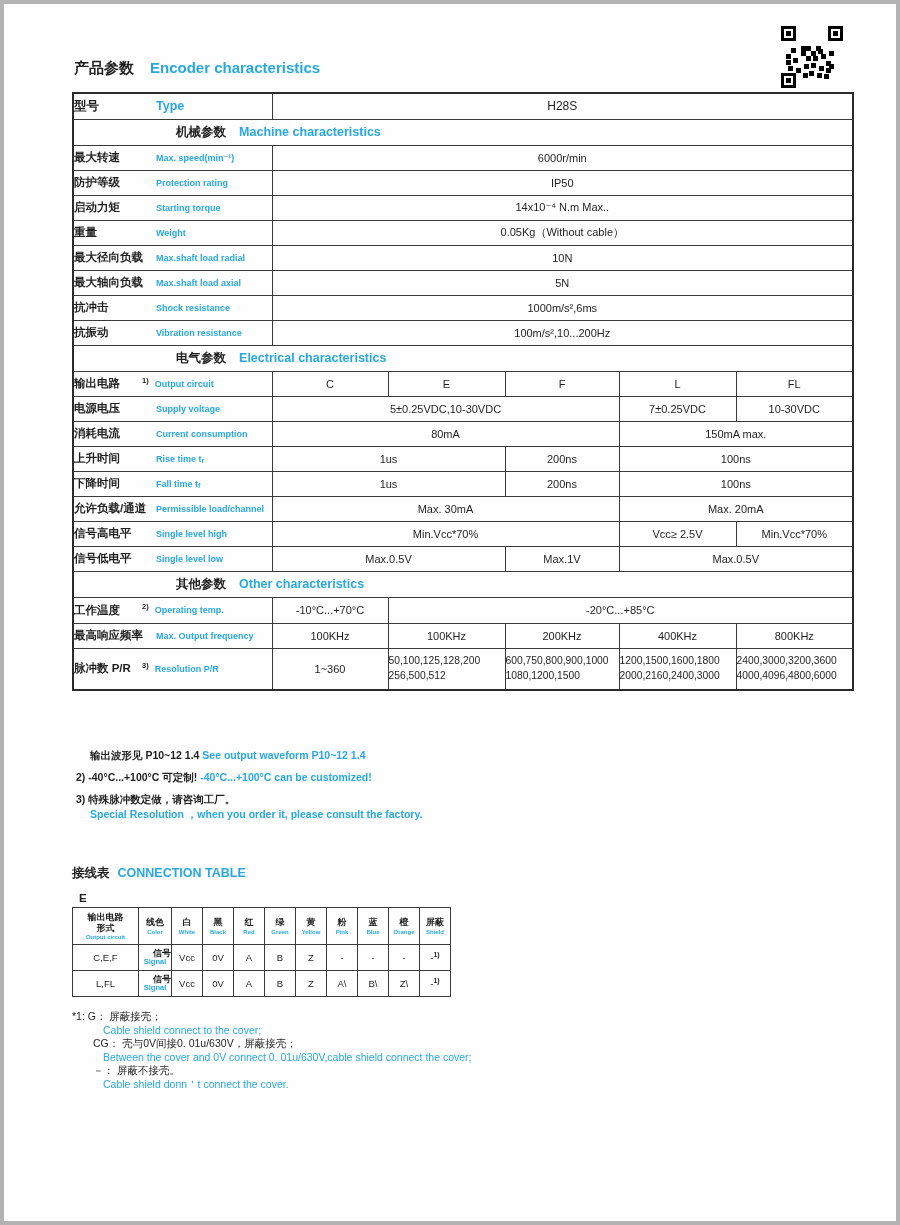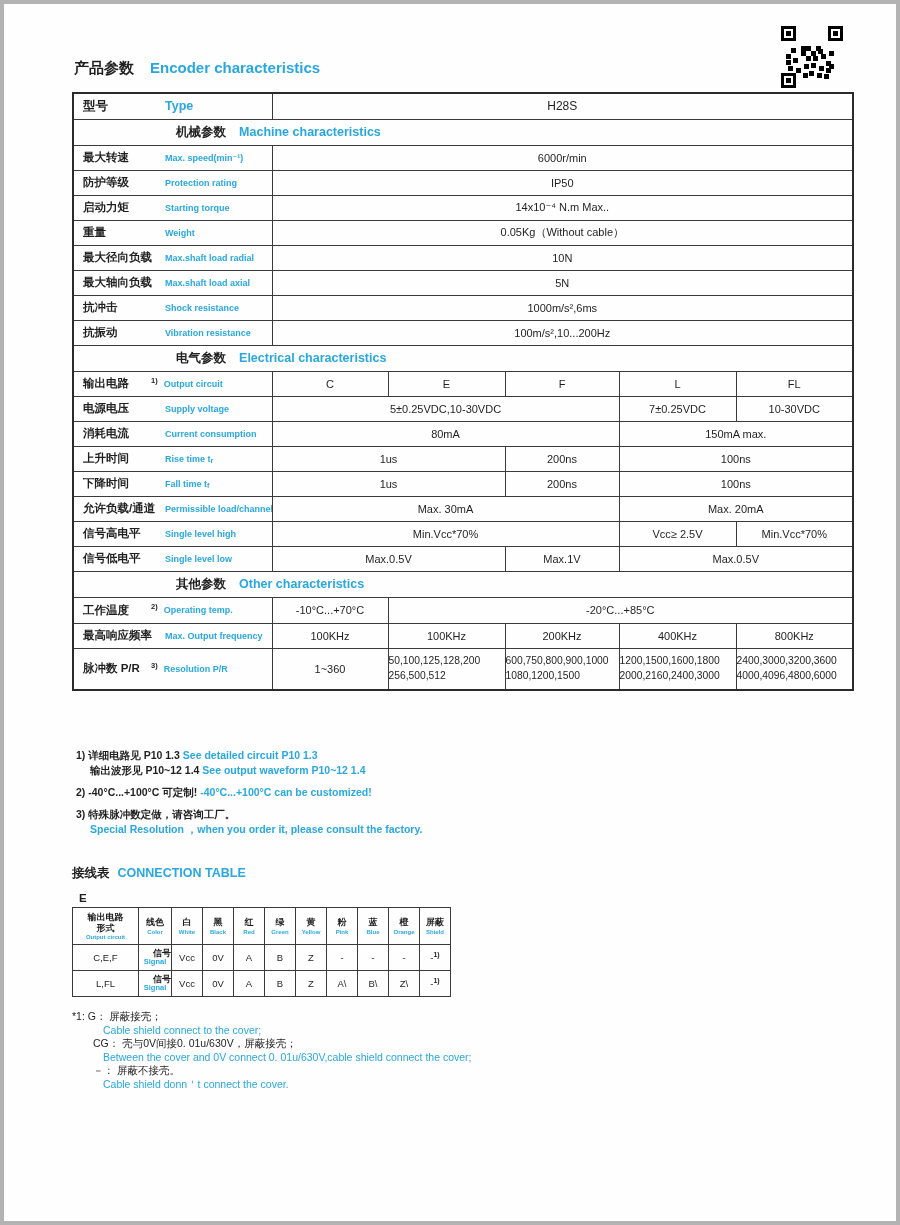--- a/index.html
+++ b/index.html
@@ -29,21 +29,21 @@
   table{border-collapse:collapse;table-layout:fixed;}
   .spec{position:absolute;left:68px;top:88px;width:780px;border:2px solid #2b2b2b;}
   .spec td{border:1px solid var(--line);vertical-align:middle;color:var(--ink);
            font-size:11px;overflow:hidden;}
   .spec tr{height:25px;}
   .spec tr.tall{height:42px;}
   .spec tr.hdr{height:26px;}
   .spec td.sec{padding-left:102px;}
   .spec td.sec .zh{font-weight:bold;font-size:12.5px;}
   .spec td.sec .en{color:var(--blue);font-weight:bold;font-size:12.5px;margin-left:10px;}
-  .spec td.label{padding-left:9px;}
+  .spec td.label{}
   .lab{display:flex;align-items:center;}
   .lab .zh{min-width:82px;font-weight:bold;font-size:11.5px;white-space:nowrap;flex:none;}
   .lab .en{color:var(--blue);font-size:9px;font-weight:bold;white-space:nowrap;}
   .lab sup{font-size:7.5px;font-weight:bold;margin:-7px 6px 0 -14px;}
   .lab sub{color:var(--blue);font-size:7px;font-weight:bold;margin-top:4px;}
   .spec td.val{text-align:center;}
   .spec td.big{font-size:12px;}
   .lab .zh.big{font-size:12.5px;}
   .lab .en.big{font-size:12.5px;}
   .spec td.res{text-align:left;font-size:10.3px;line-height:1.4;
@@ -348,24 +348,20 @@
 1080,1200,1500</td>
       <td class="res">1200,1500,1600,1800
 2000,2160,2400,3000</td>
       <td class="res">2400,3000,3200,3600
 4000,4096,4800,6000</td>
     </tr>
     </tbody>
   </table>
 
   <div class="footnotes">
-    <div>
-      <span>1) 详细电路见 P10  1.3</span>
-      <span class="blue">See detailed circuit P10  1.3</span>
-    </div>
     <div class="fn-indent">
       <span>输出波形见 P10~12  1.4</span>
       <span class="blue">See output waveform P10~12  1.4</span>
     </div>
     <div class="fn-gap">
       <span>2) -40°C...+100°C 可定制!</span>
       <span class="blue">-40°C...+100°C  can be customized!</span>
     </div>
     <div class="fn-gap">
       <span>3) 特殊脉冲数定做，请咨询工厂。</span>

